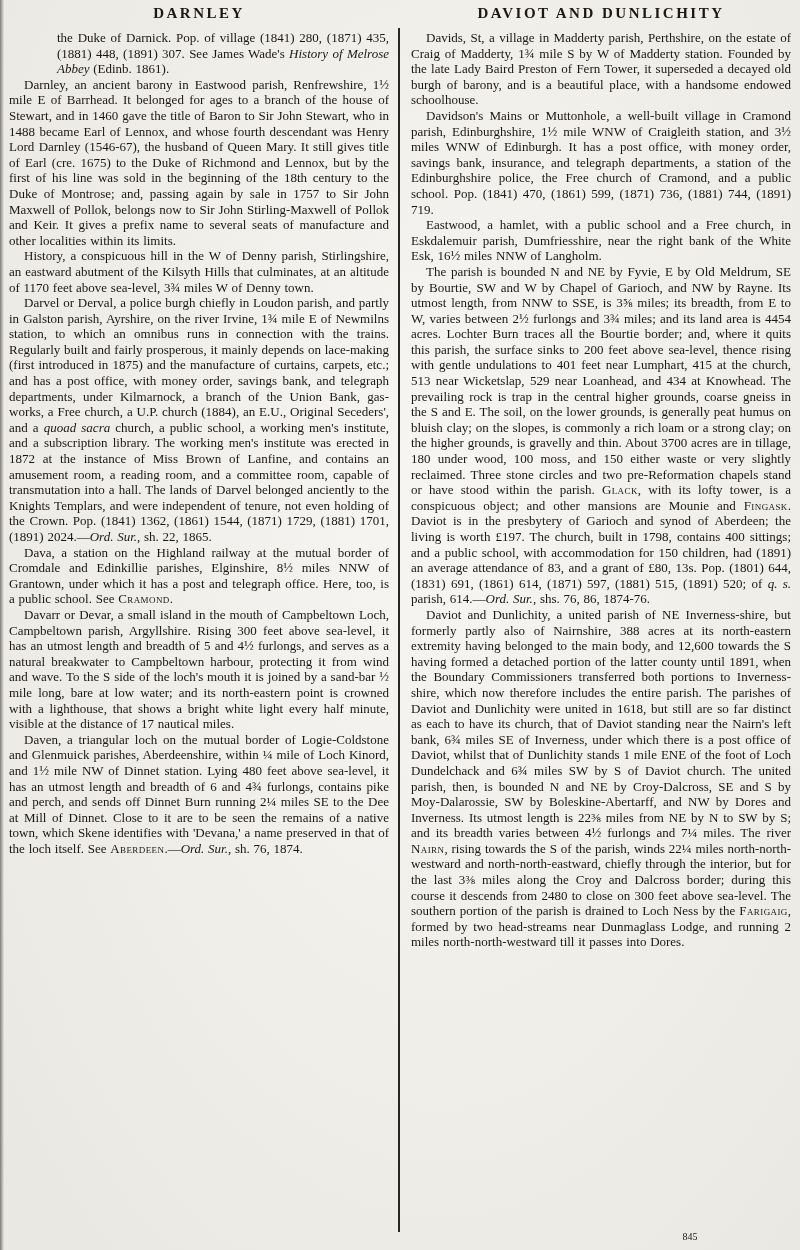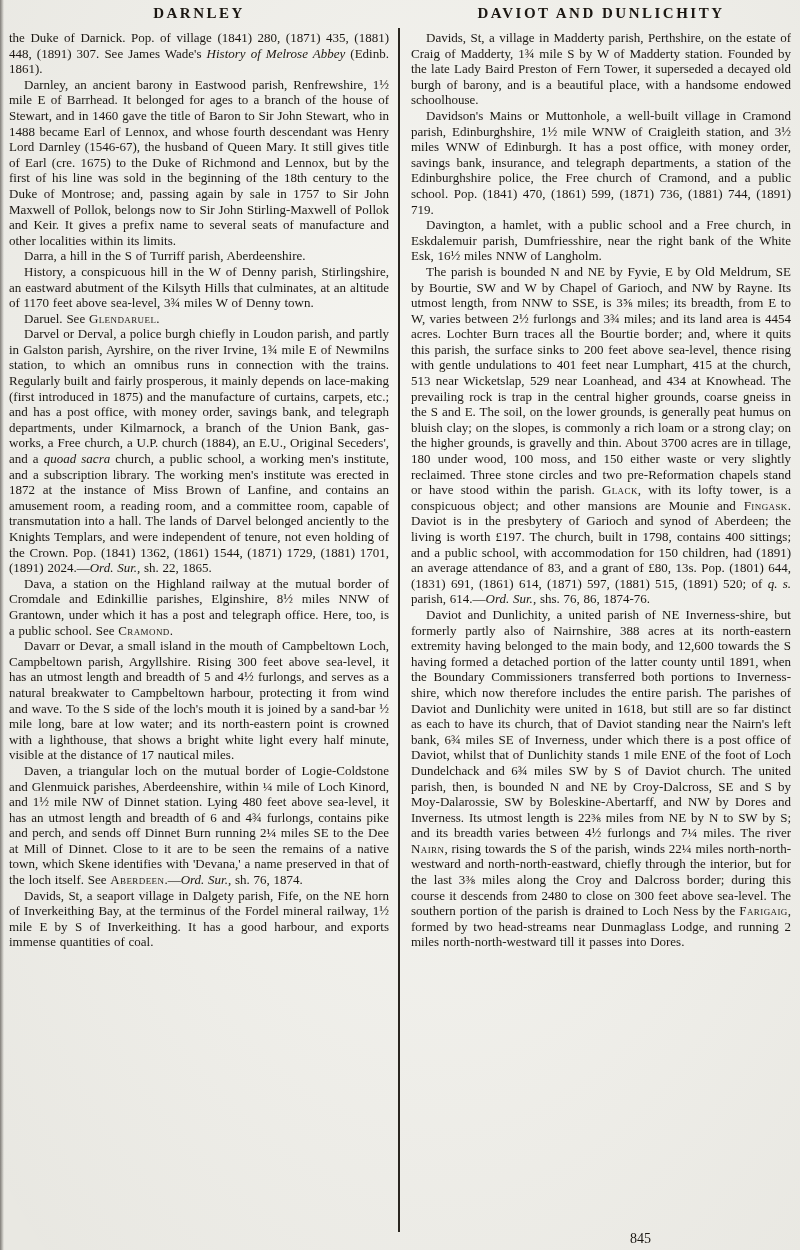--- a/index.html
+++ b/index.html
@@ -30,55 +30,52 @@
     position:absolute; top:30px; width:380px; height:1196px; overflow:hidden;
   }
   .col.left  { left:9px; }
   .col.right { left:411px; }
   p.entry {
     margin:0; padding:0;
     font-size:13px; line-height:15.6px;
     text-align:justify; text-indent:15px;
     word-spacing:0.5px;
   }
-  p.entry.noindent { text-indent:0; }
+  p.entry.noindent { text-indent:0;margin-left:48px; }
   .b  { font-weight:normal; }
   .i  { font-style:italic; }
   .sc { font-variant:small-caps; letter-spacing:0.4px; }
   .page-number {
     position:absolute; top:1231px; left:630px; width:120px;
-    font-size:14px; 
+    font-size:10px; text-align:center;
   }
 </style>
 </head>
 <body>
 
 <div class="page">
   <div class="edge-shadow"></div>
 
   <div class="running-head left">DARNLEY</div>
 
   <div class="running-head right">DAVIOT AND DUNLICHITY</div>
 
   <div class="column-divider"></div>
 
   <div class="col left" id="col-left">
       <p class="entry noindent">the Duke of Darnick.  Pop. of village (1841) 280, (1871) 435, (1881) 448, (1891) 307.  See James Wade's <span class="i">History of Melrose Abbey</span> (Edinb. 1861).</p>
       <p class="entry"><span class="b">Darnley</span>, an ancient barony in Eastwood parish, Renfrewshire, 1½ mile E of Barrhead.  It belonged for ages to a branch of the house of Stewart, and in 1460 gave the title of Baron to Sir John Stewart, who in 1488 became Earl of Lennox, and whose fourth descendant was Henry Lord Darnley (1546-67), the husband of Queen Mary.  It still gives title of Earl (cre. 1675) to the Duke of Richmond and Lennox, but by the first of his line was sold in the beginning of the 18th century to the Duke of Montrose; and, passing again by sale in 1757 to Sir John Maxwell of Pollok, belongs now to Sir John Stirling-Maxwell of Pollok and Keir.  It gives a prefix name to several seats of manufacture and other localities within its limits.</p>
-      <p class="entry"><span class="b">Darra</span>, a hill in the S of Turriff parish, Aberdeenshire.</p>
       <p class="entry"><span class="b">History</span>, a conspicuous hill in the W of Denny parish, Stirlingshire, an eastward abutment of the Kilsyth Hills that culminates, at an altitude of 1170 feet above sea-level, 3¾ miles W of Denny town.</p>
-      <p class="entry"><span class="b">Daruel.</span>  See <span class="sc">Glendaruel</span>.</p>
       <p class="entry"><span class="b">Darvel</span> or <span class="b">Derval</span>, a police burgh chiefly in Loudon parish, and partly in Galston parish, Ayrshire, on the river Irvine, 1¾ mile E of Newmilns station, to which an omnibus runs in connection with the trains.  Regularly built and fairly prosperous, it mainly depends on lace-making (first introduced in 1875) and the manufacture of curtains, carpets, etc.; and has a post office, with money order, savings bank, and telegraph departments, under Kilmarnock, a branch of the Union Bank, gas-works, a Free church, a U.P. church (1884), an E.U., Original Seceders', and a <span class="i">quoad sacra</span> church, a public school, a working men's institute, and a subscription library.  The working men's institute was erected in 1872 at the instance of Miss Brown of Lanfine, and contains an amusement room, a reading room, and a committee room, capable of transmutation into a hall.  The lands of Darvel belonged anciently to the Knights Templars, and were independent of tenure, not even holding of the Crown.  Pop. (1841) 1362, (1861) 1544, (1871) 1729, (1881) 1701, (1891) 2024.—<span class="i">Ord. Sur.</span>, sh. 22, 1865.</p>
       <p class="entry"><span class="b">Dava</span>, a station on the Highland railway at the mutual border of Cromdale and Edinkillie parishes, Elginshire, 8½ miles NNW of Grantown, under which it has a post and telegraph office.  Here, too, is a public school.  See <span class="sc">Cramond</span>.</p>
       <p class="entry"><span class="b">Davarr</span> or <span class="b">Devar</span>, a small island in the mouth of Campbeltown Loch, Campbeltown parish, Argyllshire.  Rising 300 feet above sea-level, it has an utmost length and breadth of 5 and 4½ furlongs, and serves as a natural breakwater to Campbeltown harbour, protecting it from wind and wave.  To the S side of the loch's mouth it is joined by a sand-bar ½ mile long, bare at low water; and its north-eastern point is crowned with a lighthouse, that shows a bright white light every half minute, visible at the distance of 17 nautical miles.</p>
       <p class="entry"><span class="b">Daven</span>, a triangular loch on the mutual border of Logie-Coldstone and Glenmuick parishes, Aberdeenshire, within ¼ mile of Loch Kinord, and 1½ mile NW of Dinnet station.  Lying 480 feet above sea-level, it has an utmost length and breadth of 6 and 4¾ furlongs, contains pike and perch, and sends off Dinnet Burn running 2¼ miles SE to the Dee at Mill of Dinnet.  Close to it are to be seen the remains of a native town, which Skene identifies with 'Devana,' a name preserved in that of the loch itself.  See <span class="sc">Aberdeen</span>.—<span class="i">Ord. Sur.</span>, sh. 76, 1874.</p>
-      <p class="entry"><span class="b">Davids, St</span>, a seaport village in Dalgety parish, Fife, on the NE horn of Inverkeithing Bay, at the terminus of the Fordel mineral railway, 1½ mile E by S of Inverkeithing.  It has a good harbour, and exports immense quantities of coal.</p>
     </div>
   <div class="col right" id="col-right">
       <p class="entry"><span class="b">Davids, St</span>, a village in Madderty parish, Perthshire, on the estate of Craig of Madderty, 1¾ mile S by W of Madderty station.  Founded by the late Lady Baird Preston of Fern Tower, it superseded a decayed old burgh of barony, and is a beautiful place, with a handsome endowed schoolhouse.</p>
       <p class="entry"><span class="b">Davidson's Mains</span> or <span class="b">Muttonhole</span>, a well-built village in Cramond parish, Edinburghshire, 1½ mile WNW of Craigleith station, and 3½ miles WNW of Edinburgh.  It has a post office, with money order, savings bank, insurance, and telegraph departments, a station of the Edinburghshire police, the Free church of Cramond, and a public school.  Pop. (1841) 470, (1861) 599, (1871) 736, (1881) 744, (1891) 719.</p>
-      <p class="entry"><span class="b">Davington</span>, a hamlet, with a public school and a Free church, in Eskdalemuir parish, Dumfriesshire, near the right bank of the White Esk, 16½ miles NNW of Langholm.</p>
+      <p class="entry"><span class="b">Eastwood</span>, a hamlet, with a public school and a Free church, in Eskdalemuir parish, Dumfriesshire, near the right bank of the White Esk, 16½ miles NNW of Langholm.</p>
       <p class="entry">The parish is bounded N and NE by Fyvie, E by Old Meldrum, SE by Bourtie, SW and W by Chapel of Garioch, and NW by Rayne.  Its utmost length, from NNW to SSE, is 3⅝ miles; its breadth, from E to W, varies between 2½ furlongs and 3¾ miles; and its land area is 4454 acres.  Lochter Burn traces all the Bourtie border; and, where it quits this parish, the surface sinks to 200 feet above sea-level, thence rising with gentle undulations to 401 feet near Lumphart, 415 at the church, 513 near Wicketslap, 529 near Loanhead, and 434 at Knowhead.  The prevailing rock is trap in the central higher grounds, coarse gneiss in the S and E.  The soil, on the lower grounds, is generally peat humus on bluish clay; on the slopes, is commonly a rich loam or a strong clay; on the higher grounds, is gravelly and thin.  About 3700 acres are in tillage, 180 under wood, 100 moss, and 150 either waste or very slightly reclaimed.  Three stone circles and two pre-Reformation chapels stand or have stood within the parish.  <span class="sc">Glack</span>, with its lofty tower, is a conspicuous object; and other mansions are Mounie and <span class="sc">Fingask</span>.  Daviot is in the presbytery of Garioch and synod of Aberdeen; the living is worth £197.  The church, built in 1798, contains 400 sittings; and a public school, with accommodation for 150 children, had (1891) an average attendance of 83, and a grant of £80, 13s.  Pop. (1801) 644, (1831) 691, (1861) 614, (1871) 597, (1881) 515, (1891) 520; of <span class="i">q. s.</span> parish, 614.—<span class="i">Ord. Sur.</span>, shs. 76, 86, 1874-76.</p>
       <p class="entry"><span class="b">Daviot and Dunlichity</span>, a united parish of NE Inverness-shire, but formerly partly also of Nairnshire, 388 acres at its north-eastern extremity having belonged to the main body, and 12,600 towards the S having formed a detached portion of the latter county until 1891, when the Boundary Commissioners transferred both portions to Inverness-shire, which now therefore includes the entire parish.  The parishes of Daviot and Dunlichity were united in 1618, but still are so far distinct as each to have its church, that of Daviot standing near the Nairn's left bank, 6¾ miles SE of Inverness, under which there is a post office of Daviot, whilst that of Dunlichity stands 1 mile ENE of the foot of Loch Dundelchack and 6¾ miles SW by S of Daviot church.  The united parish, then, is bounded N and NE by Croy-Dalcross, SE and S by Moy-Dalarossie, SW by Boleskine-Abertarff, and NW by Dores and Inverness.  Its utmost length is 22⅜ miles from NE by N to SW by S; and its breadth varies between 4½ furlongs and 7¼ miles.  The river <span class="sc">Nairn</span>, rising towards the S of the parish, winds 22¼ miles north-north-westward and north-north-eastward, chiefly through the interior, but for the last 3⅜ miles along the Croy and Dalcross border; during this course it descends from 2480 to close on 300 feet above sea-level.  The southern portion of the parish is drained to Loch Ness by the <span class="sc">Farigaig</span>, formed by two head-streams near Dunmaglass Lodge, and running 2 miles north-north-westward till it passes into Dores.</p>
     </div>
 
   <div class="page-number">845</div>
 </div>
 
 </body></html>

